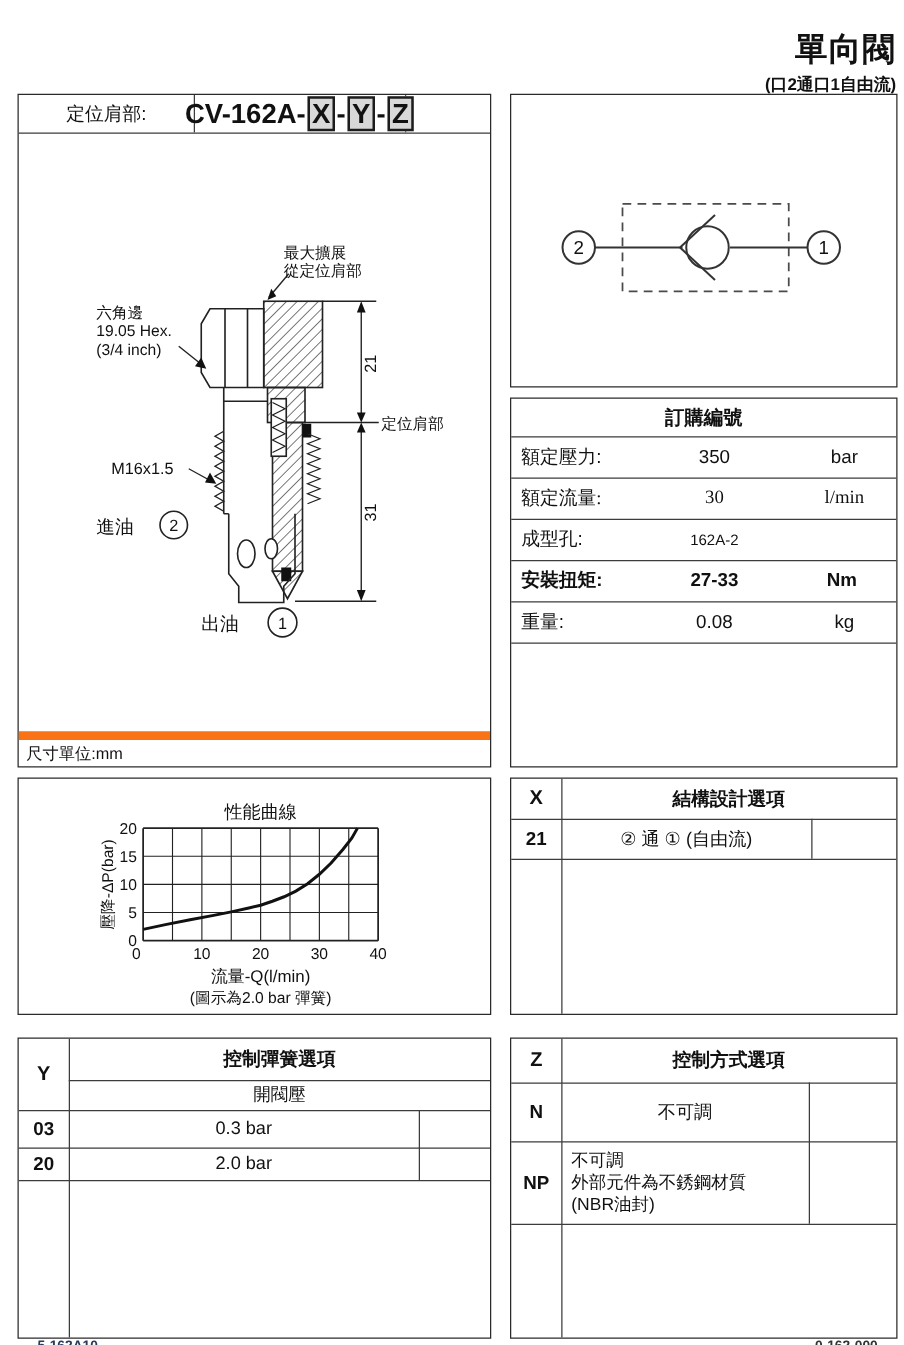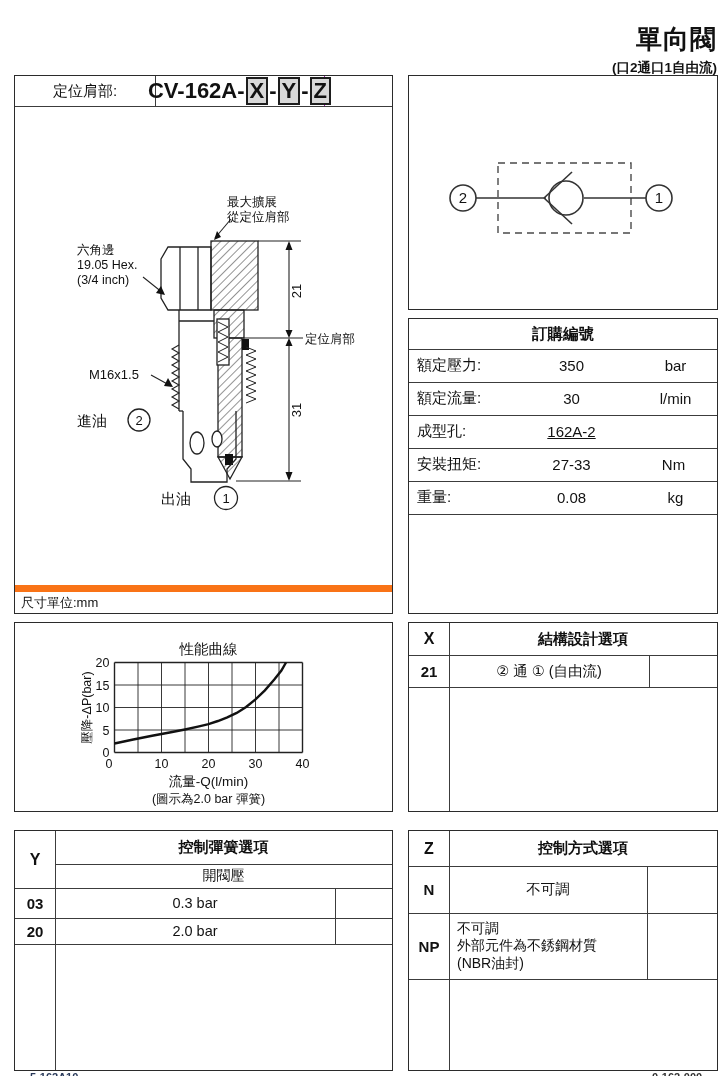--- a/index.html
+++ b/index.html
@@ -129,33 +129,33 @@
 
   <div class="box" style="left:408px;top:318px;width:310px;height:296px">
     <div class="abs center bold" style="left:0;right:0;top:0;height:30px;font-size:15.5px;">訂購編號</div>
     <div class="hline" style="top:30px"></div>
     <div class="abs" style="left:0;right:0;top:30px;height:33px;display:flex;">
       <div class="vcent" style="flex:0 0 92px;padding-left:8px;font-size:15px;">額定壓力:</div>
       <div class="center" style="flex:0 0 125px;font-size:15px;">350</div>
       <div class="center" style="flex:1;font-size:15px;">bar</div>
     </div>
     <div class="hline" style="top:63px"></div>
-    <div class="abs" style="left:0;right:0;top:63px;height:33px;display:flex;">
+    <div class="abs" style="left:0;right:0;top:63px;height:33px;display:flex;font-family:Liberation Serif, serif;">
       <div class="vcent" style="flex:0 0 92px;padding-left:8px;font-size:15px;">額定流量:</div>
       <div class="center" style="flex:0 0 125px;font-size:15px;">30</div>
       <div class="center" style="flex:1;font-size:15px;">l/min</div>
     </div>
     <div class="hline" style="top:96px"></div>
     <div class="abs" style="left:0;right:0;top:96px;height:33px;display:flex;">
       <div class="vcent" style="flex:0 0 92px;padding-left:8px;font-size:15px;">成型孔:</div>
-      <div class="center" style="flex:0 0 125px;font-size:15px;text-decoration:underline;">162A-2</div>
+      <div class="center" style="flex:0 0 125px;font-size:12px;">162A-2</div>
       <div class="center" style="flex:1;font-size:15px;"></div>
     </div>
     <div class="hline" style="top:129px"></div>
-    <div class="abs" style="left:0;right:4px;top:129px;height:33px;display:flex;">
+    <div class="abs" style="left:0;right:4px;top:129px;height:33px;display:flex;font-weight:bold;">
       <div class="vcent" style="flex:0 0 92px;padding-left:8px;font-size:15px;">安裝扭矩:</div>
       <div class="center" style="flex:0 0 125px;font-size:15px;">27-33</div>
       <div class="center" style="flex:1;font-size:15px;">Nm</div>
     </div>
     <div class="hline" style="top:162px"></div>
     <div class="abs" style="left:0;right:0;top:162px;height:33px;display:flex;">
       <div class="vcent" style="flex:0 0 92px;padding-left:8px;font-size:15px;">重量:</div>
       <div class="center" style="flex:0 0 125px;font-size:15px;">0.08</div>
       <div class="center" style="flex:1;font-size:15px;">kg</div>
     </div>

